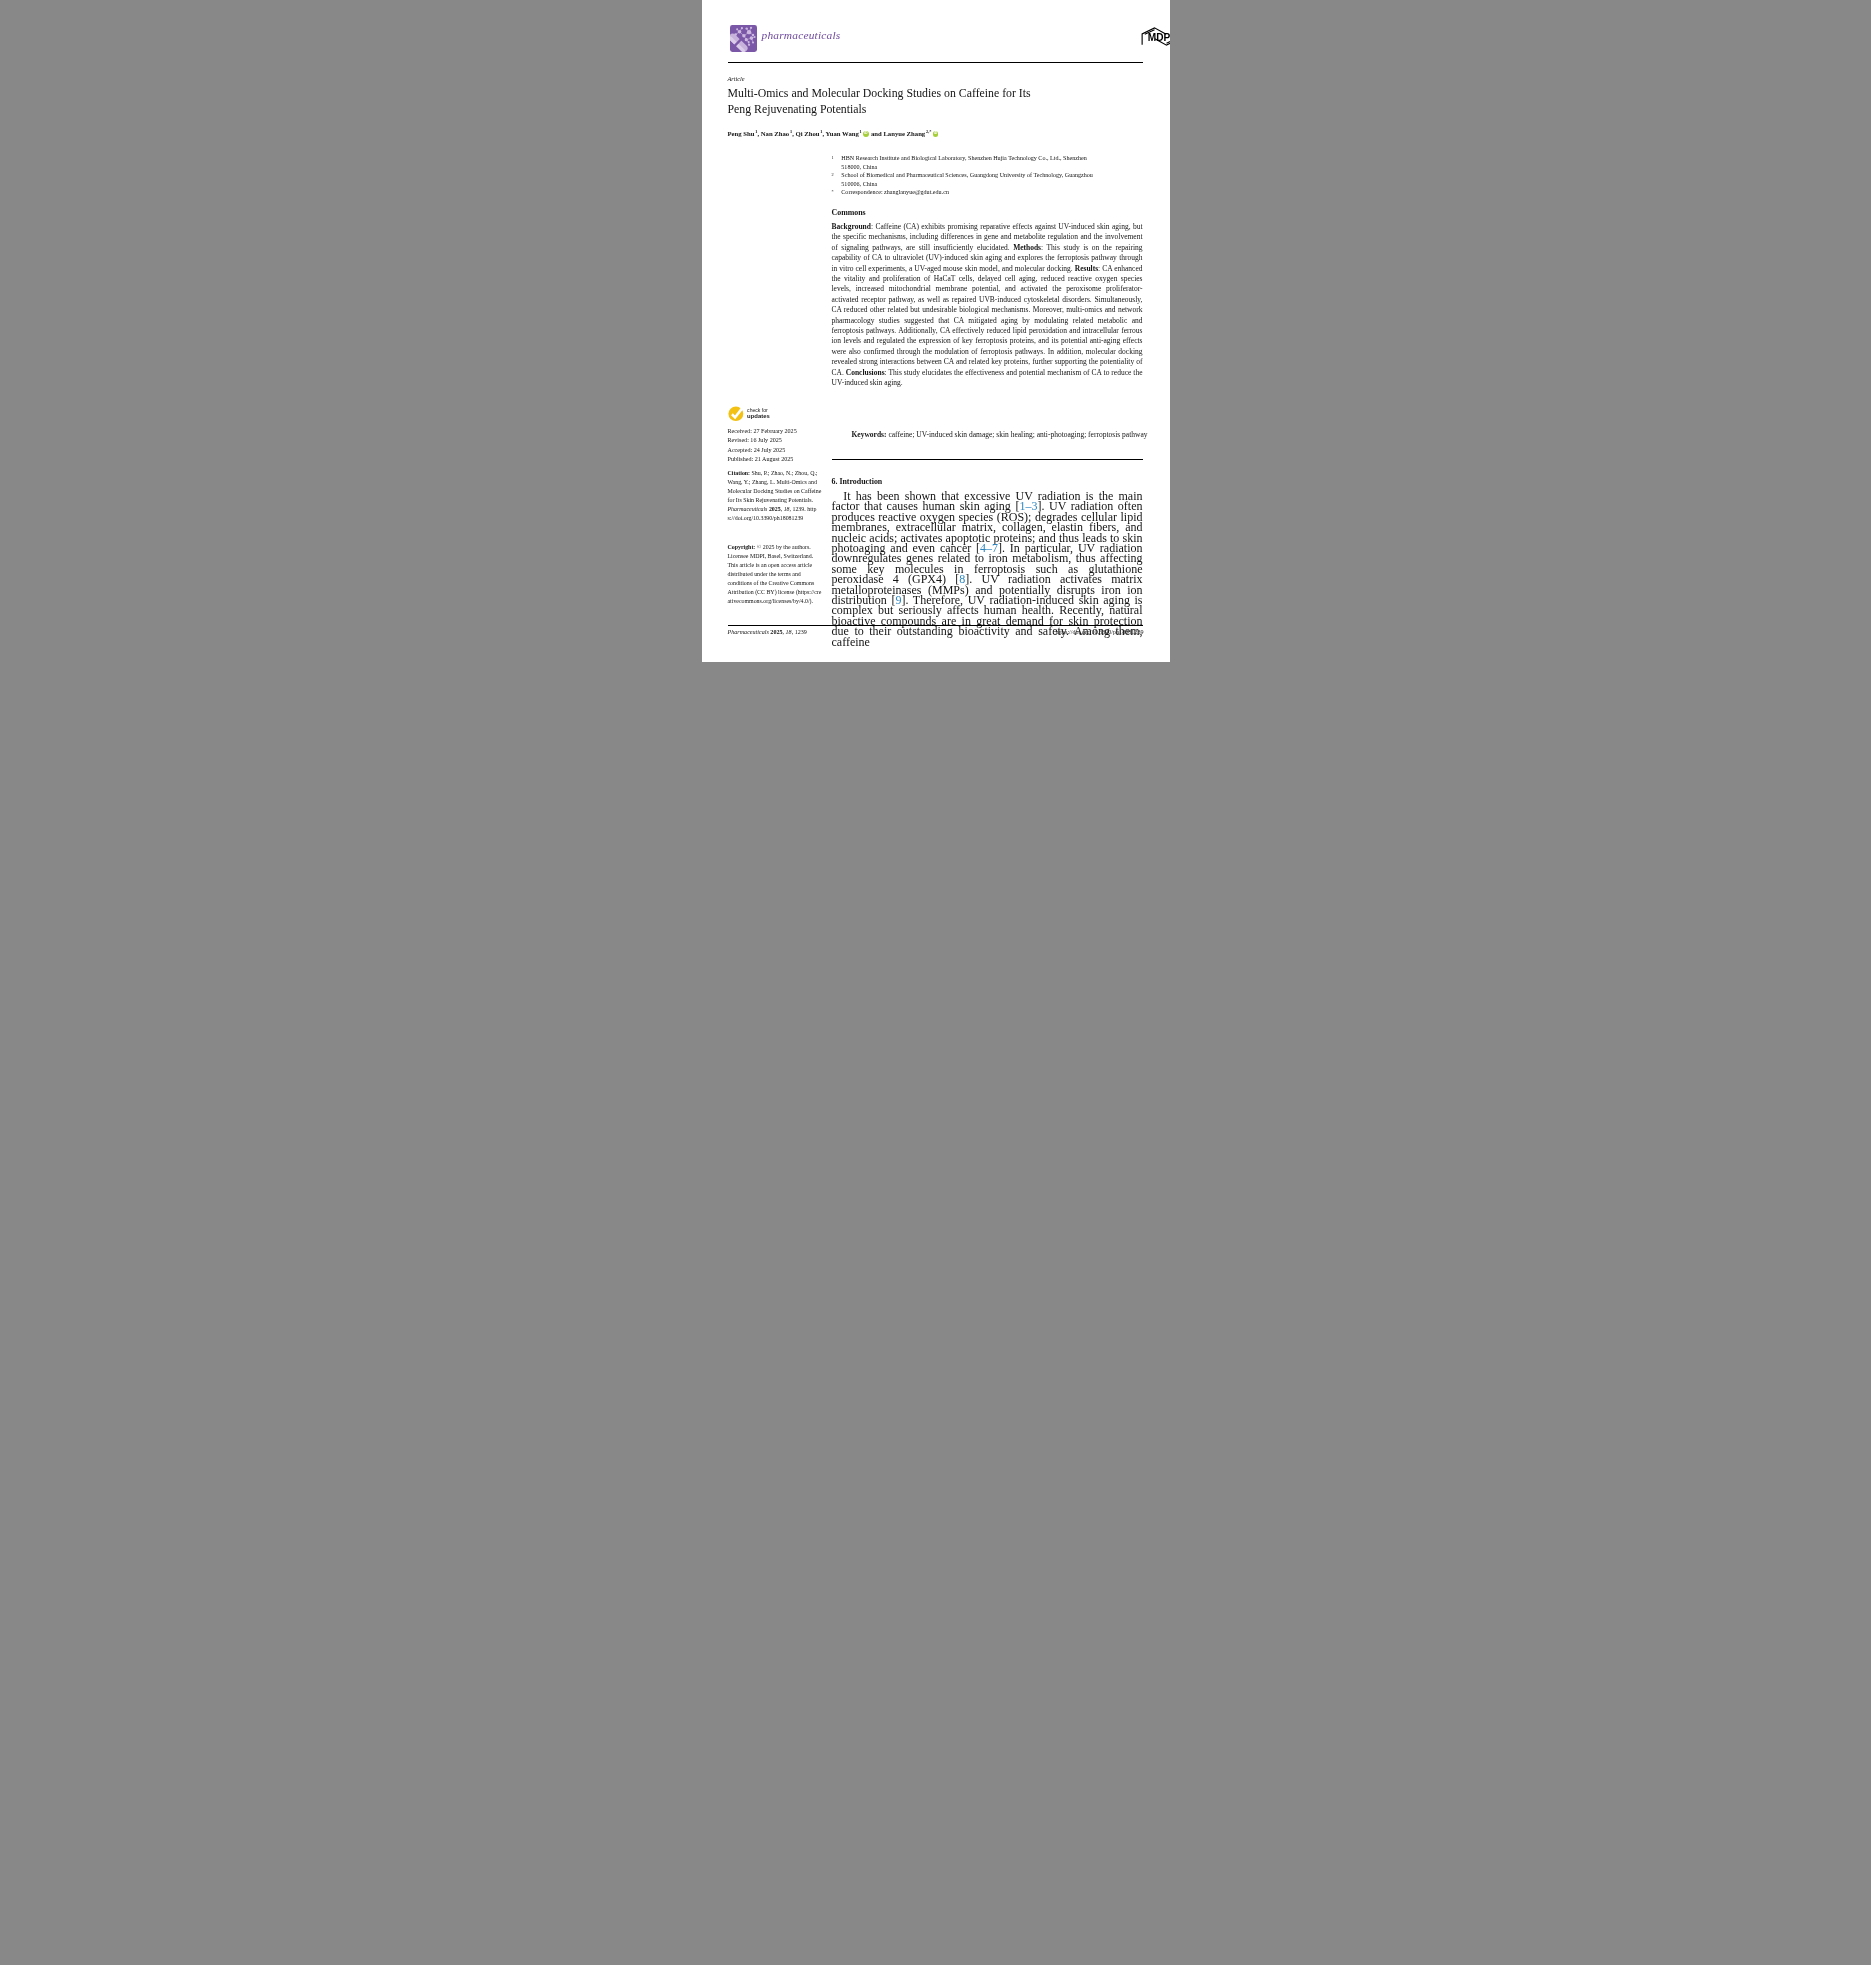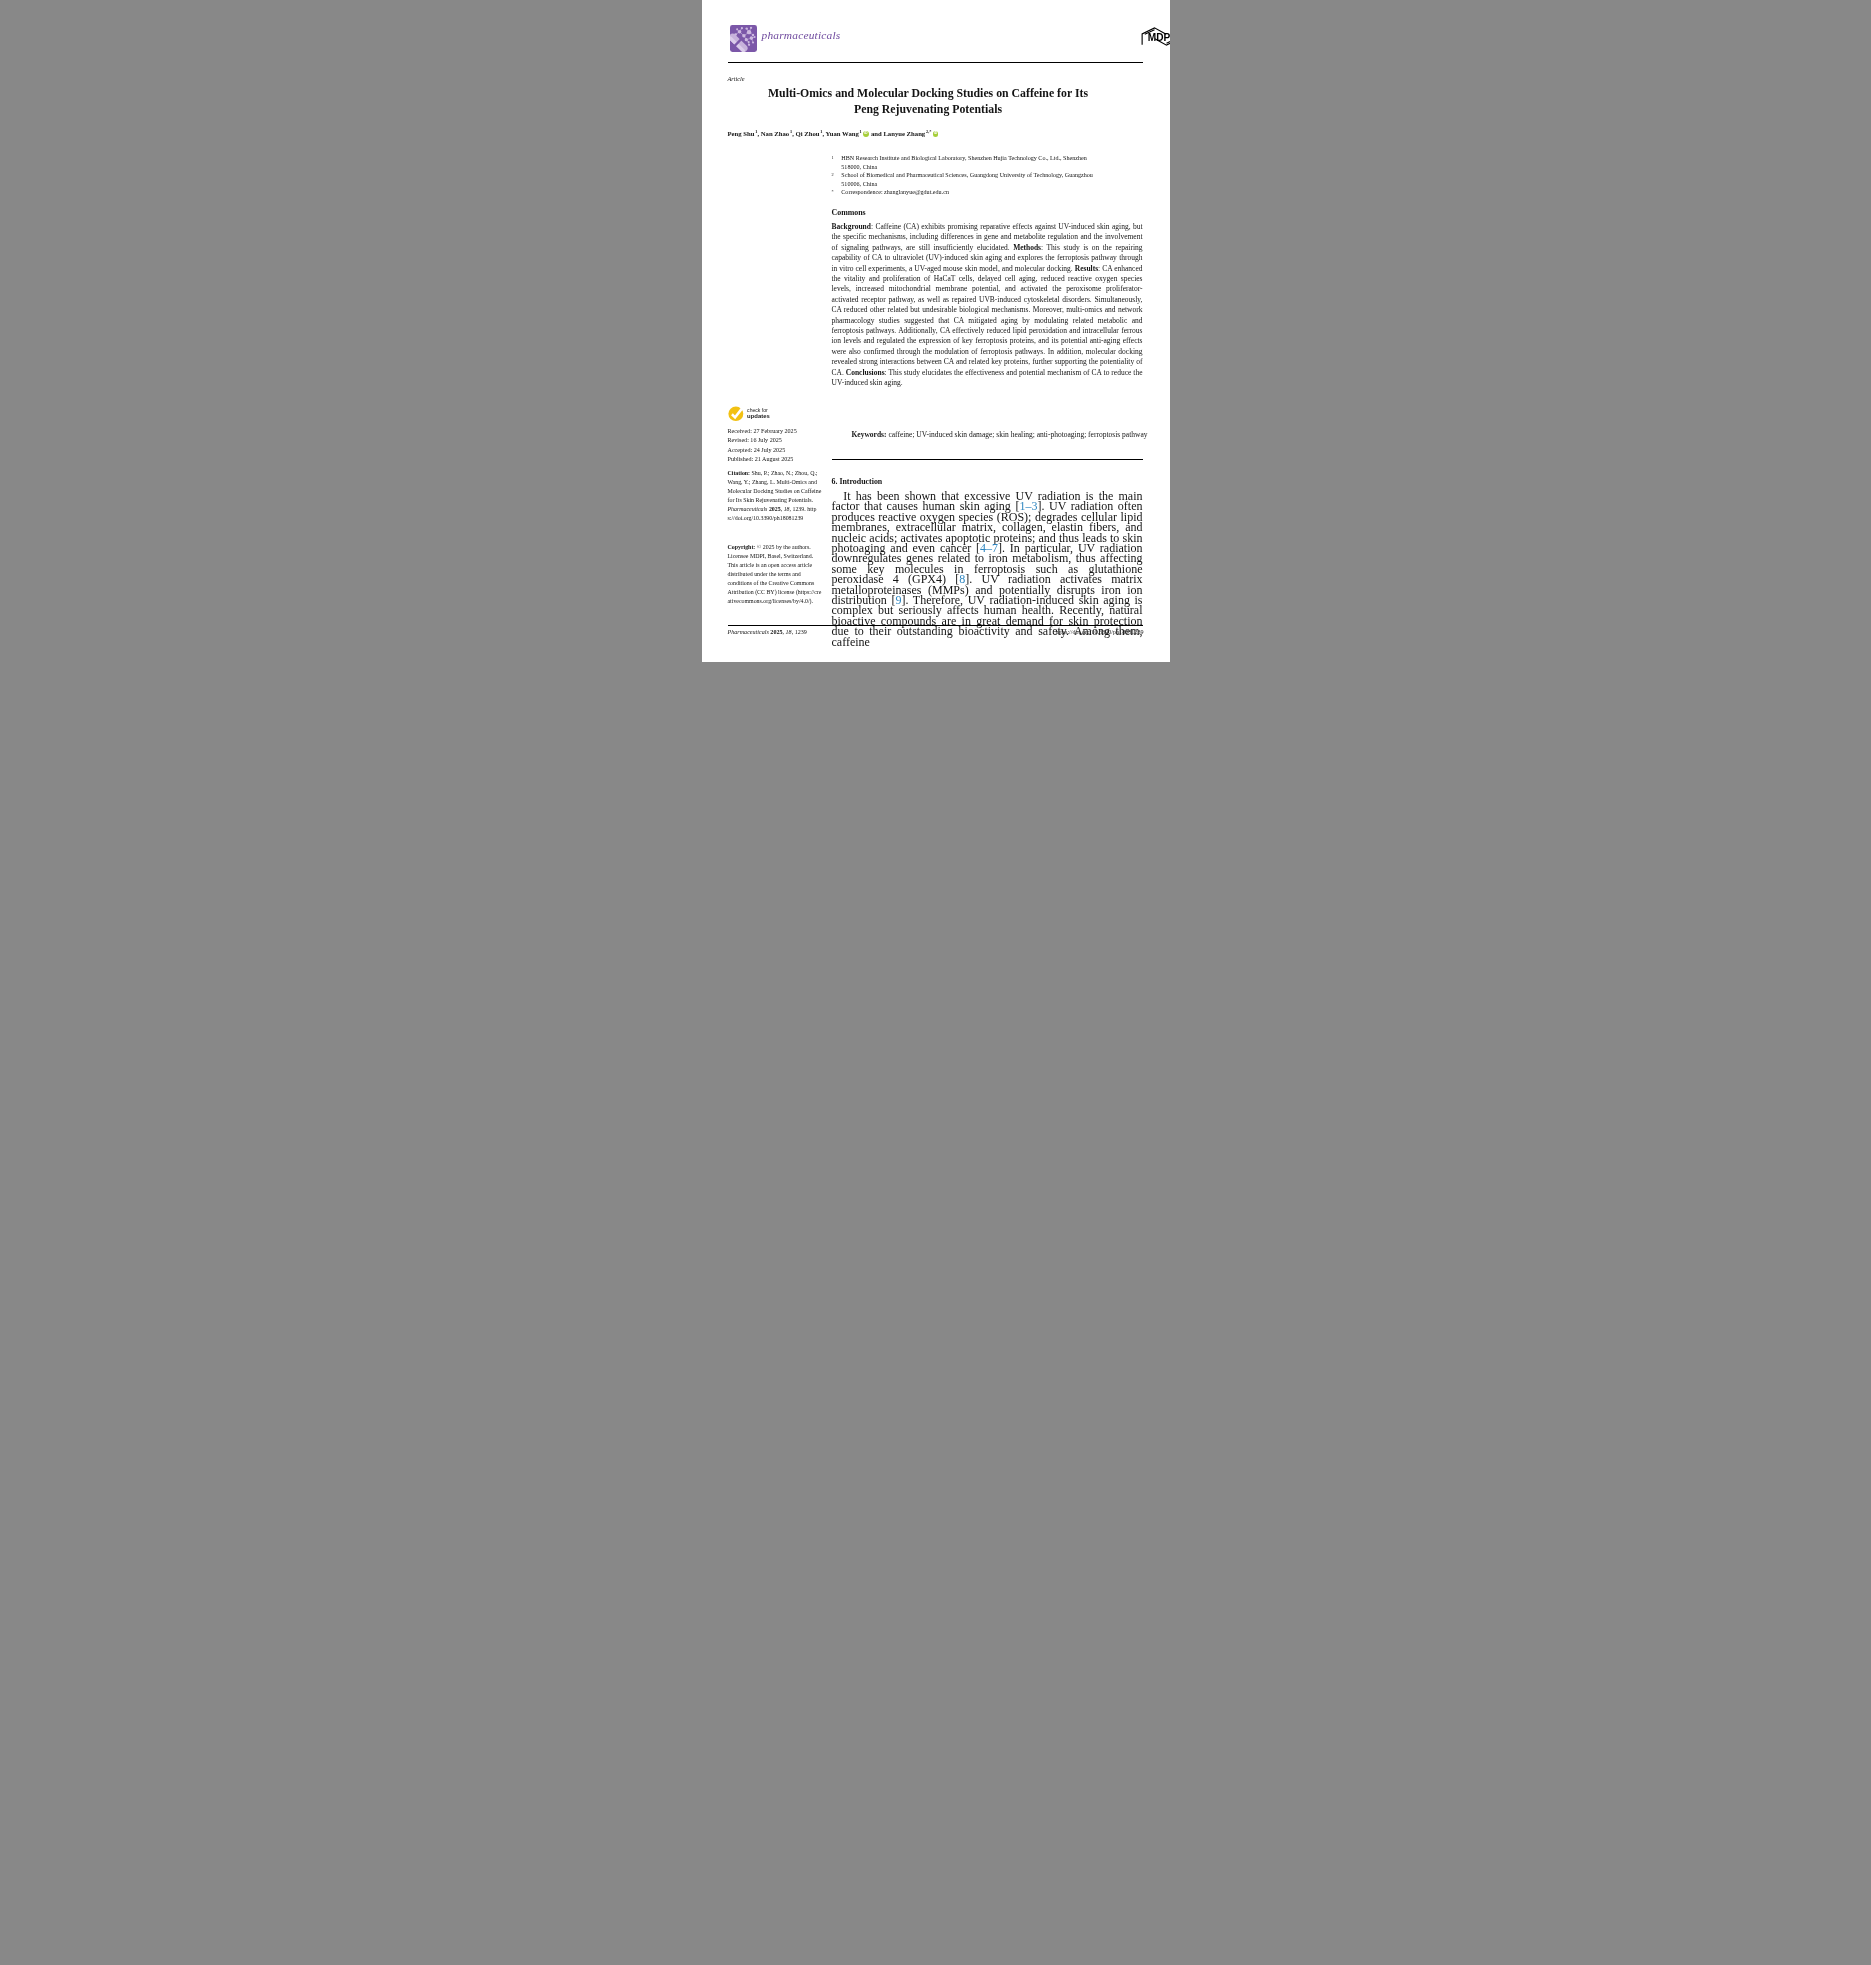--- a/index.html
+++ b/index.html
@@ -11,21 +11,21 @@
   
   .logo-box { position:absolute; left:28px; top:25px; width:27px; height:27px;
     background:#7B57A8; border-radius:2.4px; }
   .journal-name { position:absolute; left:60px; top:29px; font-size:11.4px;
     font-style:italic; color:#6F4A9E; letter-spacing:0.2px; }
   .mdpi-logo { position:absolute; left:401px; top:27px;margin-left:38px; }
   .rule-top { position:absolute; left:26px; top:62px; width:415px; height:1.2px; background:#000; }
   
   .article-label { position:absolute; left:26px; top:75px; font-size:6.3px; font-style:italic; }
   .title { position:absolute; left:26px; top:85px; width:401px;
-    font-size:11.8px; font-weight:bold; line-height:16px;text-align:center; }
+    font-size:11.8px; font-weight:normal; line-height:16px; }
   .authors { position:absolute; left:26px; top:129px; width:401px;
     font-size:6.7px; font-weight:bold; }
   .authors sup, .aff-marker sup { font-size:4.3px; }
   .authors sup { position:relative; top:-0.4px; margin-left:0.8px; }
   .orcid { display:inline-block; width:5.9px; height:5.9px; border-radius:50%;
     background:#A6CE39; color:#fff; text-align:center;
     font:bold 3.5px/5.9px "Liberation Sans", sans-serif; vertical-align:2px;
     margin-left:1.2px; margin-right:0.4px; }
   
   .main-col { position:absolute; left:130px; width:311px; }

